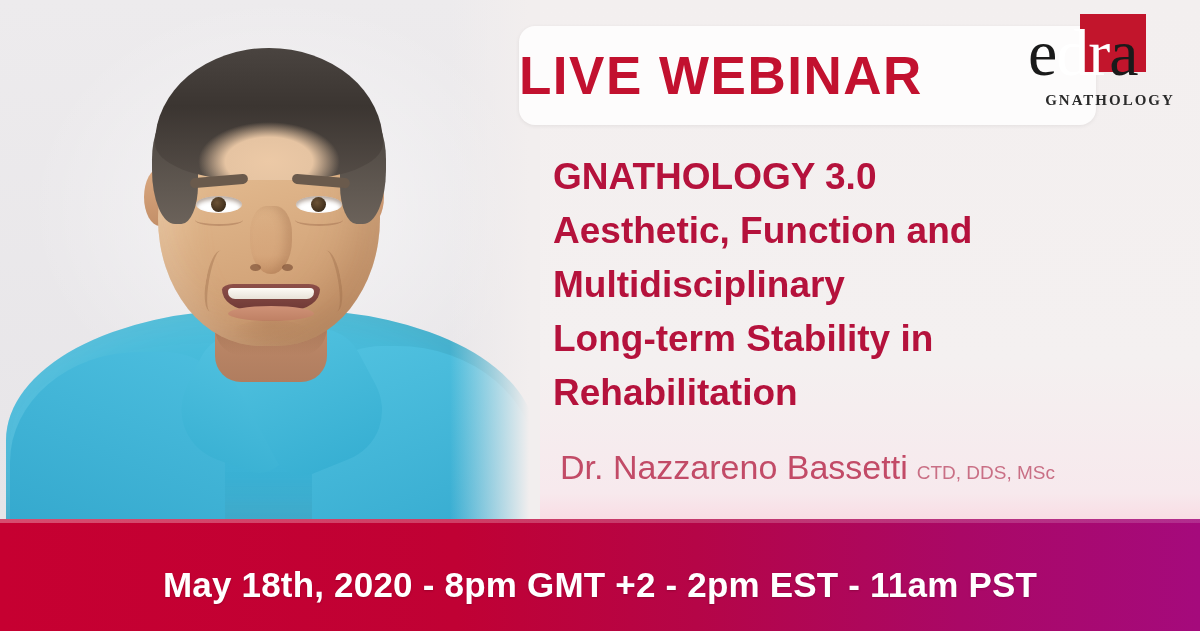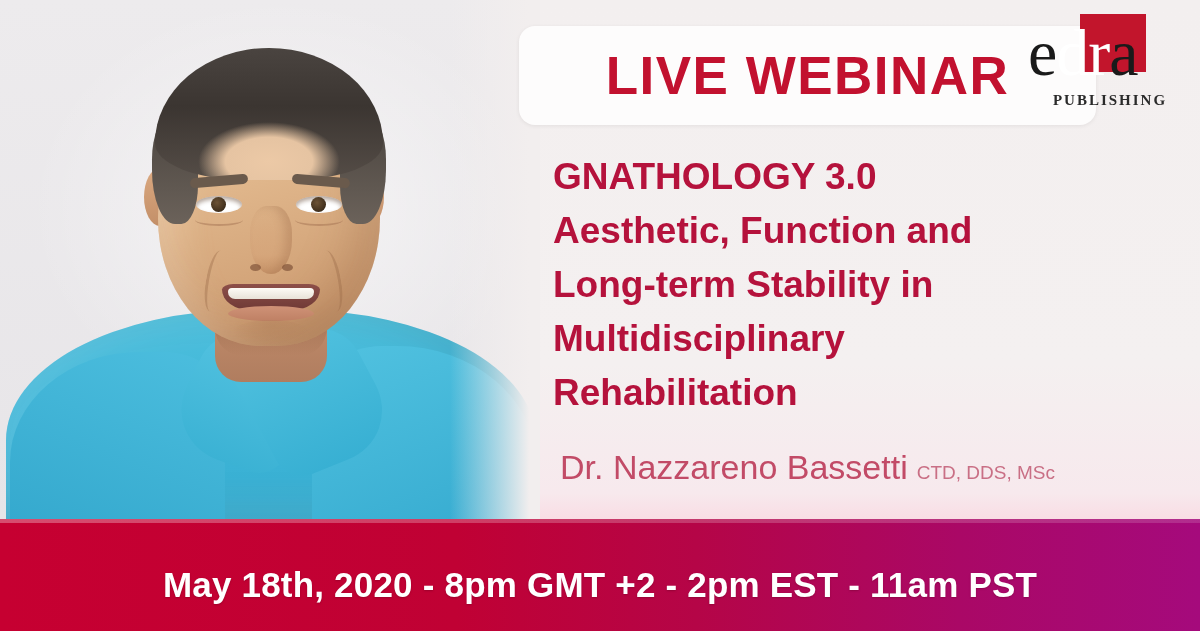--- a/index.html
+++ b/index.html
@@ -266,21 +266,20 @@
   
   .live-badge {
     position: absolute;
     left: 519px; top: 26px;
     width: 577px; height: 99px;
     background: #fdfcfc;
     border-radius: 16px;
     box-shadow: 0 1px 4px rgba(0,0,0,0.07);
     display: flex;
     align-items: center;
-    justify-content: center;
   }
   .live-badge-text {
     font-size: 53px;
     font-weight: bold;
     letter-spacing: 1.5px;
     color: #c2112f;
     white-space: nowrap;
   }
 
   
@@ -447,28 +446,28 @@
 
     <div class="live-badge">
       <span class="live-badge-text">LIVE WEBINAR</span>
     </div>
 
     <div class="logo">
       <div class="logo-mark">
         <div class="logo-redblock"></div>
         <div class="logo-word"><span class="w-e">e</span><span class="w-dr">dr</span><span class="w-a">a</span></div>
       </div>
-      <div class="logo-pub">PUBLISHING</div>
+      <div class="logo-pub">GNATHOLOGY</div>
     </div>
 
     <div class="title-block">
       <div class="title-line">GNATHOLOGY 3.0</div>
       <div class="title-line">Aesthetic, Function and</div>
+      <div class="title-line">Multidisciplinary</div>
       <div class="title-line">Long-term Stability in</div>
-      <div class="title-line">Multidisciplinary</div>
       <div class="title-line">Rehabilitation</div>
     </div>
 
     <div class="presenter">
       <span class="presenter-name">Dr. Nazzareno Bassetti</span>
       <span class="presenter-credentials">CTD, DDS, MSc</span>
     </div>
 
   </div>
 

